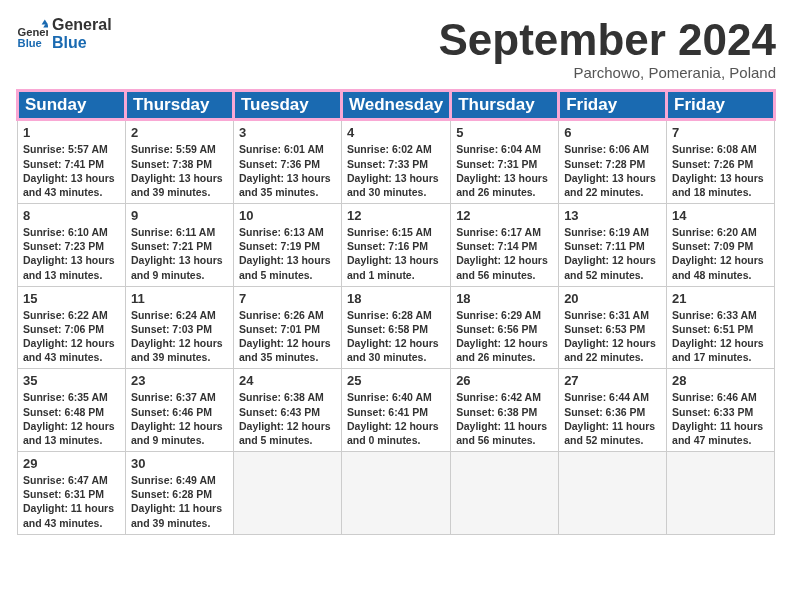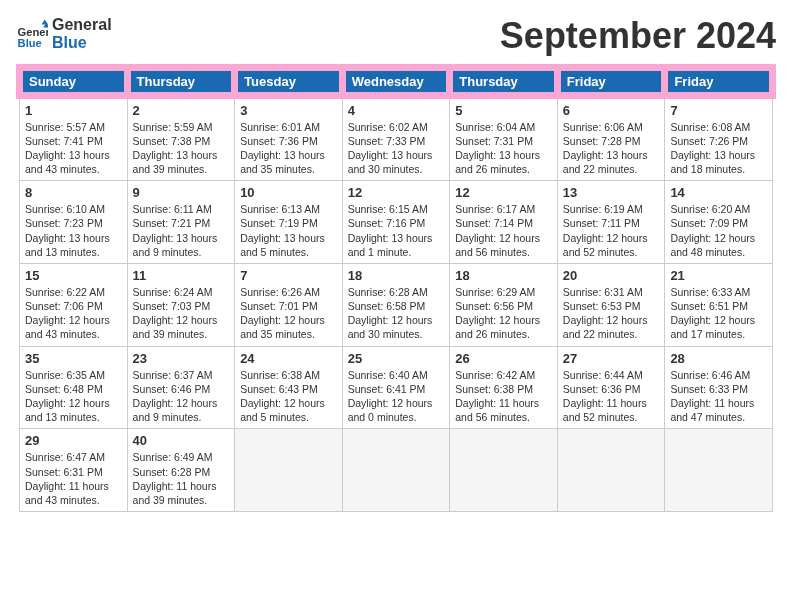--- a/index.html
+++ b/index.html
@@ -22,42 +22,42 @@
       gap: 4px;
     }
     .logo-icon {
       width: 32px;
       height: 32px;
     }
     .title-block {
       text-align: right;
     }
     .month-title {
-      font-size: 36px;
+      font-size: 44px;
       font-weight: bold;
       color: #333;
       line-height: 1.1;
     }
     .subtitle {
       font-size: 15px;
       color: #555;
     }
     .calendar {
       width: 100%;
       border-collapse: collapse;
       font-size: 11px;
     }
     .calendar th {
       background: #1a6ab1;
       color: #fff;
       text-align: left;
       padding: 3px 6px;
-      font-size: 13px;
-      font-weight: bold;
-      border: 7px solid #f9a8d4;
+      font-size: 17px;
+      font-weight: bold;
+      border: 3px solid #f9a8d4;
     }
     .calendar td {
       border: 1px solid #ccc;
       vertical-align: top;
       padding: 4px 5px;
       width: 14.28%;
       min-height: 75px;
       height: 75px;
       background: #fff;
     }
@@ -68,40 +68,42 @@
       font-size: 13px;
       font-weight: bold;
       color: #333;
       display: block;
       margin-bottom: 2px;
     }
     .day-info {
       color: #333;
       font-size: 10.5px;
       line-height: 1.35;
+      font-weight: bold;
     }
   </style>
 </head>
 <body>
 
 <div class="header">
   <div class="logo">
     <svg class="logo-icon" viewBox="0 0 40 40">
       <text x="2" y="22" font-size="14" font-weight="bold" fill="#333" font-family="Arial">General</text>
       <text x="2" y="36" font-size="14" font-weight="bold" fill="#1a6ab1" font-family="Arial">Blue</text>
       <polygon points="32,8 40,8 36,2" fill="#1a6ab1"></polygon>
       <polygon points="34,12 42,12 38,6" fill="#1a6ab1"></polygon>
     </svg>
     <div style="line-height:1.1">
       <div style="font-size:16px;font-weight:bold;color:#333;">General</div>
       <div style="font-size:16px;font-weight:bold;color:#1a6ab1;">Blue</div>
     </div>
   </div>
   <div class="title-block">
     <div class="month-title">September 2024</div>
+    <div class="subtitle">Parchowo, Pomerania, Poland</div>
   </div>
 </div>
 
 <table class="calendar">
   <thead>
     <tr>
     <th>Sunday</th>
         <th>Thursday</th>
         <th>Tuesday</th>
         <th>Wednesday</th>
@@ -230,21 +232,21 @@
           <span class="day-num">28</span>
           <div class="day-info">Sunrise: 6:46 AM<br>Sunset: 6:33 PM<br>Daylight: 11 hours and 47 minutes.</div>
         </td>
       </tr>
       <tr>
         <td>
           <span class="day-num">29</span>
           <div class="day-info">Sunrise: 6:47 AM<br>Sunset: 6:31 PM<br>Daylight: 11 hours and 43 minutes.</div>
         </td>
         <td>
-          <span class="day-num">40</span>
+          <span class="day-num">30</span>
           <div class="day-info">Sunrise: 6:49 AM<br>Sunset: 6:28 PM<br>Daylight: 11 hours and 39 minutes.</div>
         </td>
         <td class="empty"></td>
         <td class="empty"></td>
         <td class="empty"></td>
         <td class="empty"></td>
         <td class="empty"></td>
       </tr>
     </tbody>
 </table>

